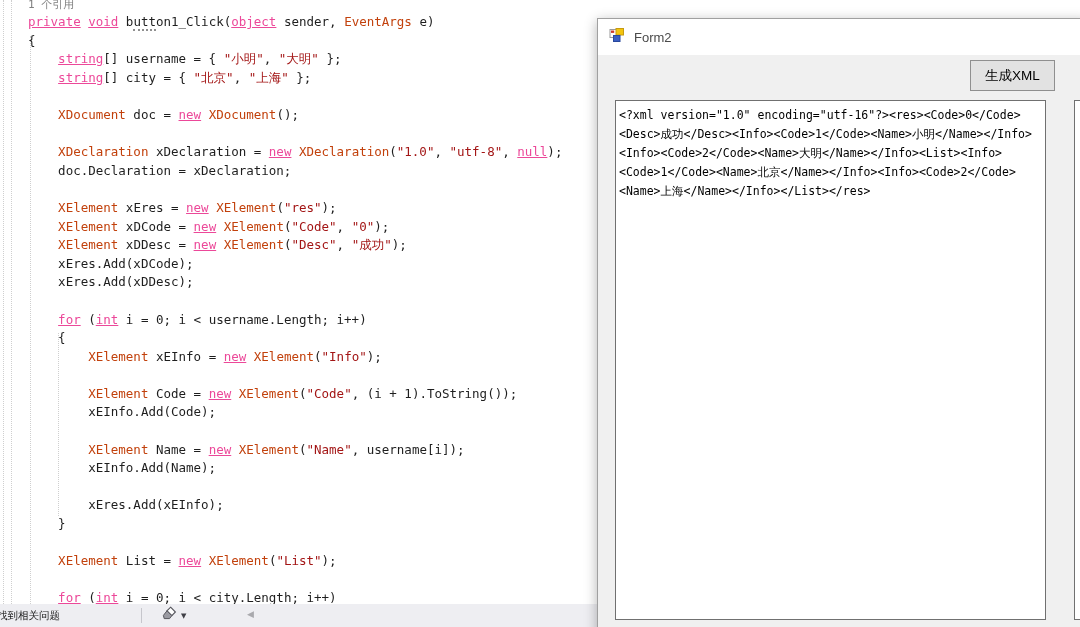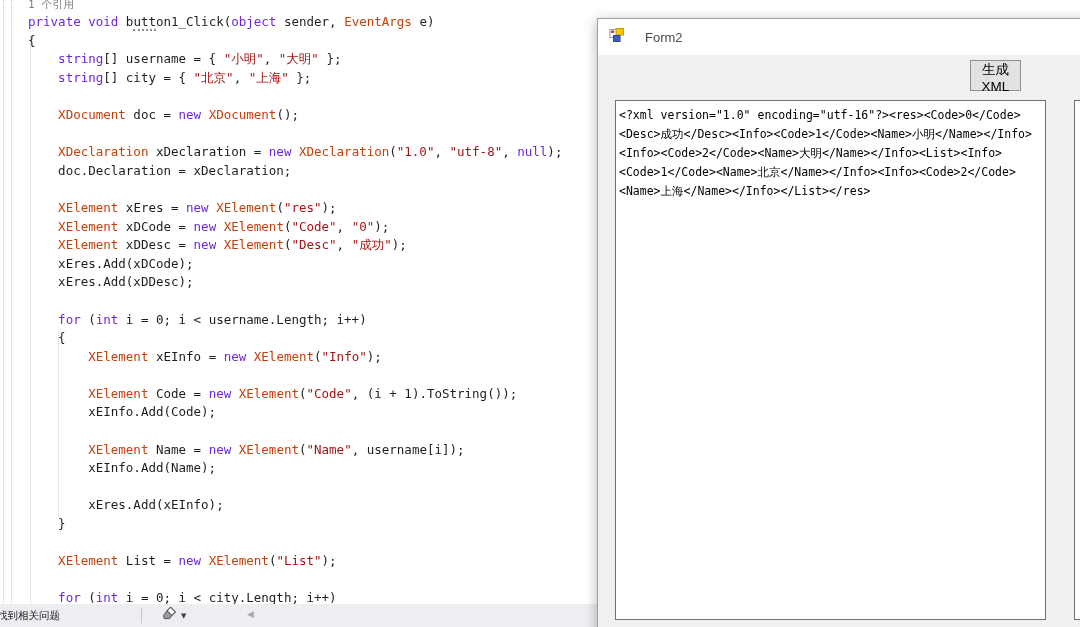--- a/index.html
+++ b/index.html
@@ -12,21 +12,21 @@
   .guide { position:absolute; width:0; border-left:1px dotted #cfcfcf; }
   .g1 { left:3px;  top:0;     height:604px; }
   .g2 { left:11px; top:0;     height:604px; }
   .g3 { left:30px; top:36px;  height:568px; }
   .g4 { left:58px; top:333px; height:183px; }
   .code { position:absolute; left:28px; top:-3px; white-space:pre;
           font-family:"DejaVu Sans Mono","Liberation Mono",monospace;
           font-size:12.5px; color:#1e1e1e; }
   .line { height:18.6px; line-height:18.6px; }
   .line.lens { height:16px; line-height:14px; }
-  .kw   { color:#6d28d9; }
+  .kw   { color:#ec4899;text-decoration:underline; }
   .type { color:#c2410c; }
   .str  { color:#a31515; }
   .plain{ color:#1e1e1e; }
   .gray { color:#808080; font-size:11px; }
   .dots { border-bottom:2px dotted #8f8f8f; }
 
   
   .statusbar { position:absolute; left:0; bottom:0; width:597px; height:23px;
                background:#eeeef2; z-index:5;text-align:right; }
   .health { position:absolute; left:-3px; top:5px; font-size:10.5px; color:#1a1a1a; white-space:nowrap; }
@@ -35,22 +35,22 @@
                display:flex; align-items:center; gap:4px; cursor:default; }
   .caret { font-size:7px; color:#3f3f46; font-family:"DejaVu Sans",sans-serif; }
   .scroll-left { position:absolute; left:247px; top:5px; font-size:9px; color:#a9a9ad;
                  font-family:"DejaVu Sans",sans-serif; }
 
   
   .form-window { position:absolute; left:597px; top:18px; width:492px; height:640px;
                  background:#f0f0f0; border:1px solid #a0a0a0;
                  box-shadow:0 3px 12px rgba(0,0,0,0.30); z-index:10; }
   .titlebar { height:36px; background:#ffffff; display:flex; align-items:center; padding-left:11px; }
-  .form-title { color:#4a4a4a; font-size:13px; margin-left:20px; }
-  .gen-btn { position:absolute; left:372px; top:41px; width:51px; height:31px;
+  .form-title { color:#4a4a4a; font-size:13px; margin-left:9px; }
+  .gen-btn { position:absolute; left:372px; top:41px; width:85px; height:31px;
              background:#e2e2e2; border:1px solid #8f8f8f; color:#000;
              font-size:13.5px; font-family:"Liberation Sans",sans-serif; }
   .xml-box { position:absolute; left:17px; top:81px; width:431px; height:520px;
              background:#ffffff; border:1px solid #707070; padding:5px 3px;
              font-family:"DejaVu Sans Mono","Liberation Mono",monospace;
              font-size:11.5px; line-height:19px; color:#000;
              white-space:pre; overflow:hidden; }
   .side-box { position:absolute; left:476px; top:81px; width:24px; height:520px;
               background:#ffffff; border:1px solid #707070; }
 </style>

